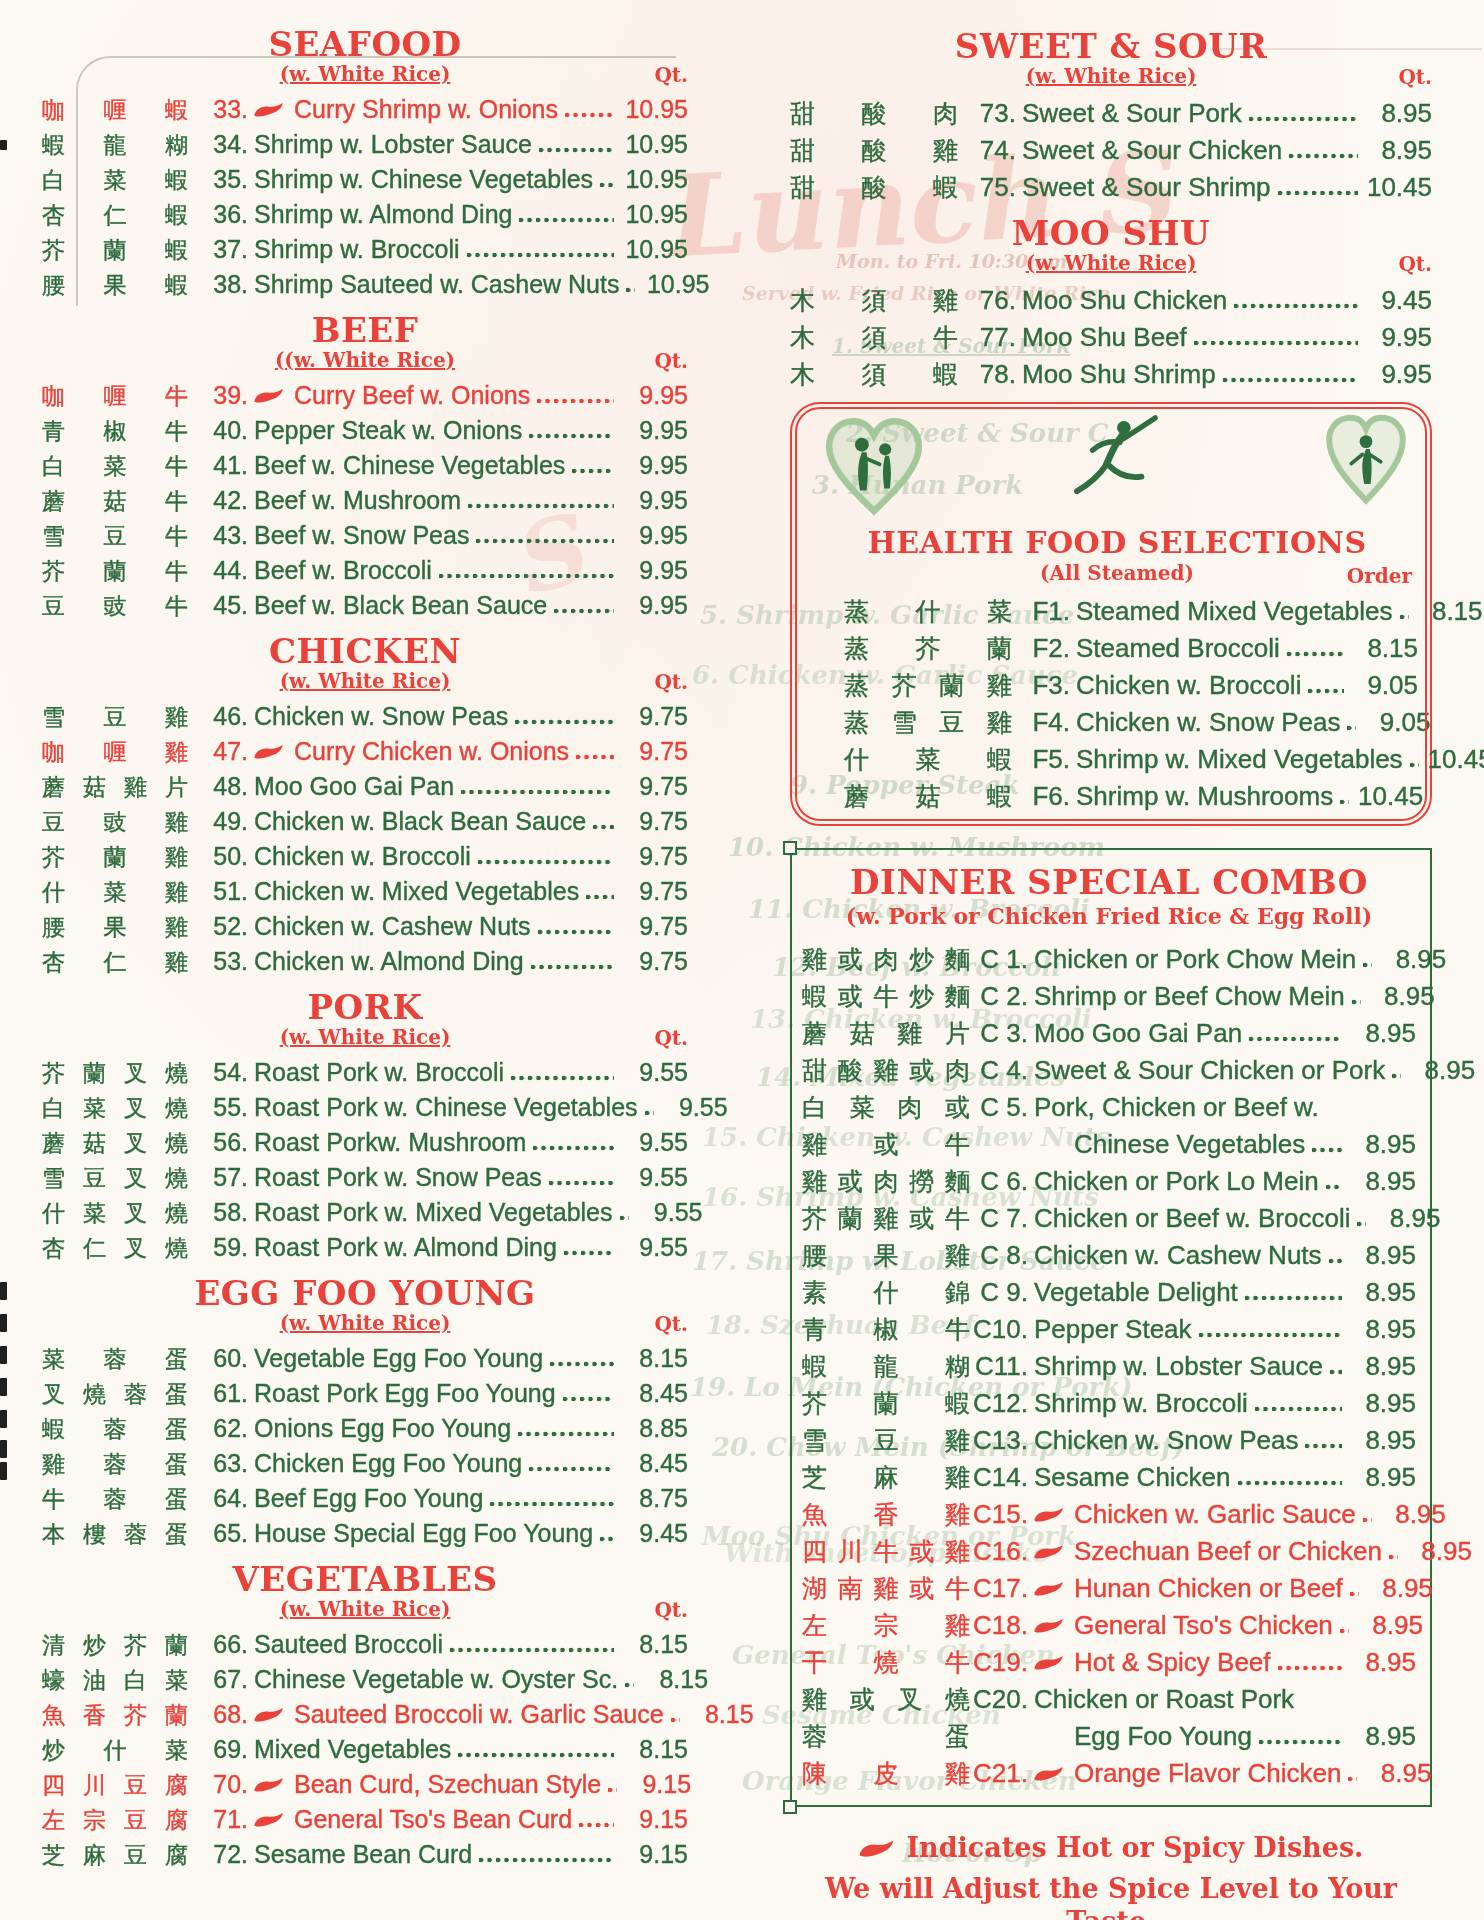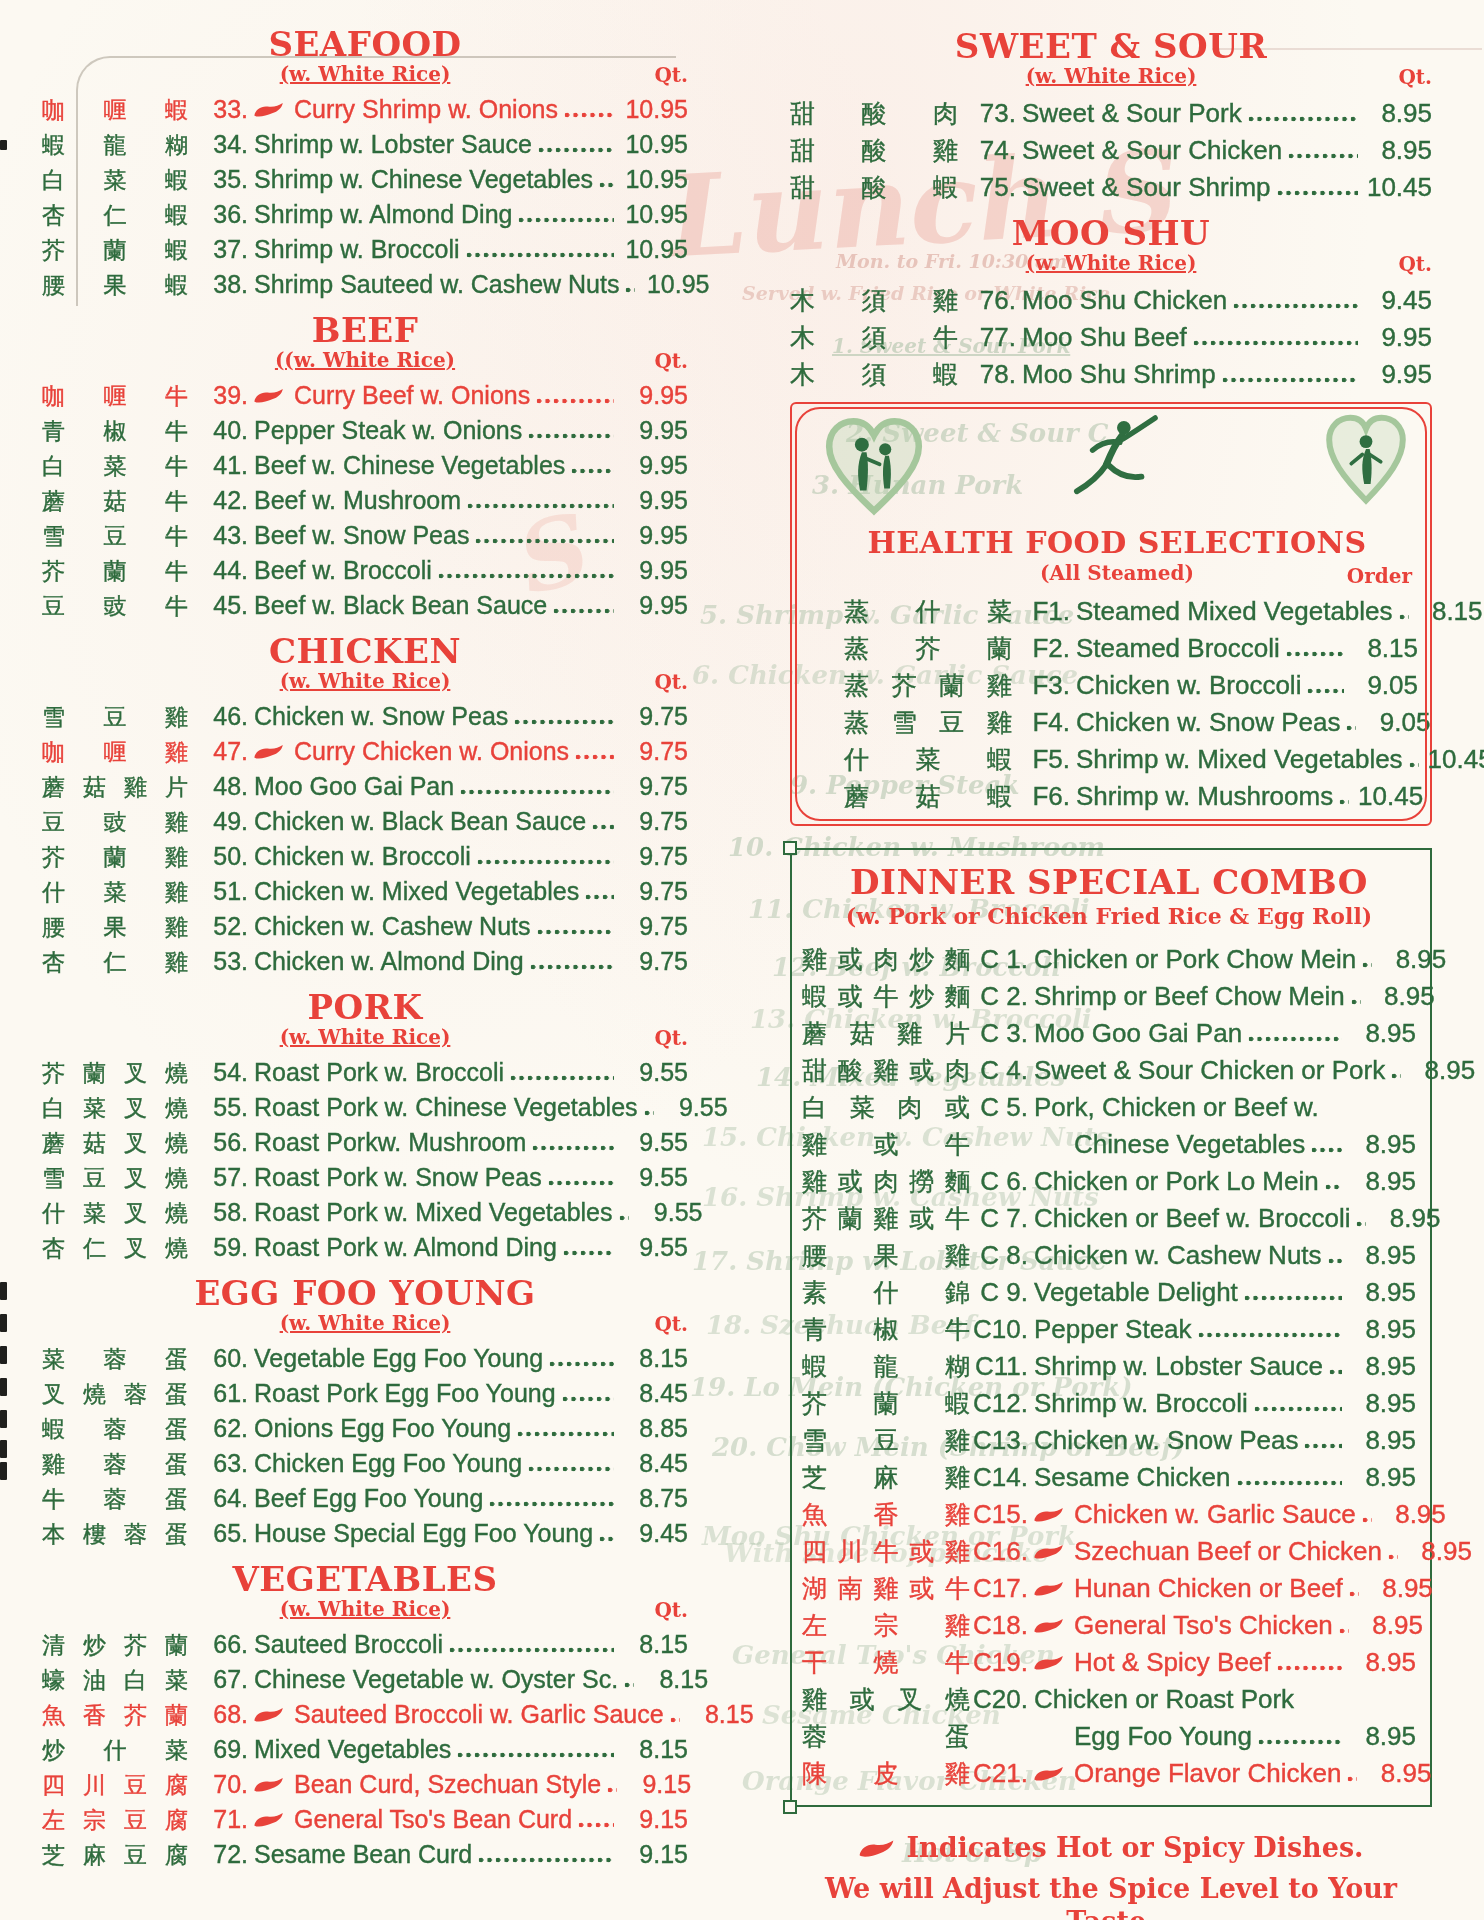--- a/index.html
+++ b/index.html
@@ -50,21 +50,21 @@
   #col-right .num{width:58px;}
   .chili{display:flex;align-items:flex-end;padding:0 3px 4px 5px;flex:0 0 auto;}
   .chili svg{width:32px;height:17px;}
   .name{white-space:nowrap;padding-left:6px;}
   .indent{width:40px;flex:0 0 auto;}
   .dots{flex:1 1 10px;min-width:10px;height:6px;margin:0 2px 5px 6px;
     background-image:radial-gradient(circle at 3px 3px, currentColor 2.1px, transparent 2.6px);
     background-size:8.5px 6px;background-repeat:repeat-x;background-position:left bottom;}
   .price{min-width:72px;text-align:right;white-space:nowrap;}
   
-  .health-box{position:relative;border:2px solid var(--red);border-radius:6px;
+  .health-box{position:relative;border:2px solid var(--red);border-radius:30px;
     padding:6px 12px 14px 24px;margin:14px 0 22px 0;background:transparent;}
   .health-box::after{content:"";position:absolute;inset:3px;border:2px solid var(--red);
     border-radius:25px;pointer-events:none;}
   .art-row{position:relative;height:116px;}
   .art{position:absolute;}
   .art-left{left:2px;top:4px;}
   .art-center{left:calc(50% - 44px);top:4px;}
   .art-right{right:6px;top:0;}
   .health-title{text-align:center;font-family:"DejaVu Serif",serif;font-weight:bold;
     font-size:30px;line-height:34px;color:var(--red);letter-spacing:.5px;}

